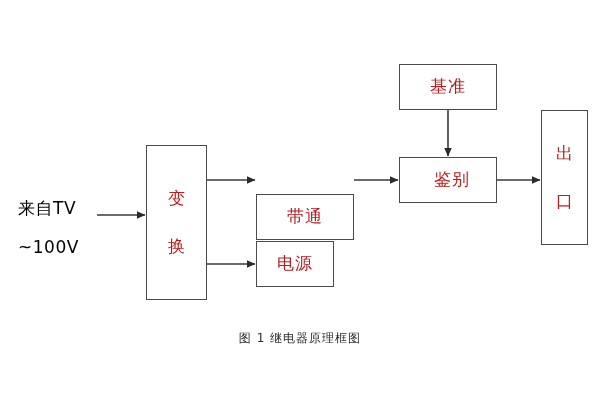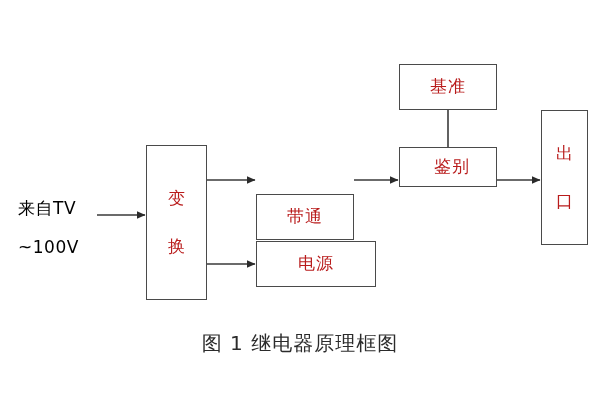--- a/index.html
+++ b/index.html
@@ -46,21 +46,21 @@
     color: #000000;
     font-size: 17px;
     white-space: nowrap;
     letter-spacing: 0.5px;
   }
   .caption {
     position: absolute;
     width: 100%;
     text-align: center;
     color: #2b2b2b;
-    font-size: 20px;
+    font-size: 12px;
     letter-spacing: 1px;
   }
   svg.wires {
     position: absolute;
     left: 0;
     top: 0;
     width: 600px;
     height: 400px;
     pointer-events: none;
   }
@@ -99,29 +99,29 @@
 
   <div class="box vertical tall" style="left:146px; top:145px; width:61px; height:155px;">
     <span class="ch">变</span>
     <span class="ch">换</span>
   </div>
 
   <div class="box" style="left:256px; top:157px; width:98px; height:46px;margin-top:37px;">
     <span>带通</span>
   </div>
 
-  <div class="box" style="left:256px; top:241px; width:120px; height:46px;align-items:center;">
+  <div class="box" style="left:256px; top:241px; width:78px; height:46px;align-items:center;">
     <span>电源</span>
   </div>
 
   <div class="box" style="left:399px; top:64px; width:98px; height:46px;">
     <span>基准</span>
   </div>
 
-  <div class="box" style="left:399px; top:147px; width:98px; height:40px;padding-left:8px;">
+  <div class="box" style="left:399px; top:157px; width:98px; height:46px;padding-left:8px;">
     <span>鉴别</span>
   </div>
 
   <div class="box vertical tall" style="left:541px; top:110px; width:47px; height:135px;">
     <span class="ch">出</span>
     <span class="ch">口</span>
   </div>
 
   <div class="caption" style="top:330px;">图 1  继电器原理框图</div>
 

